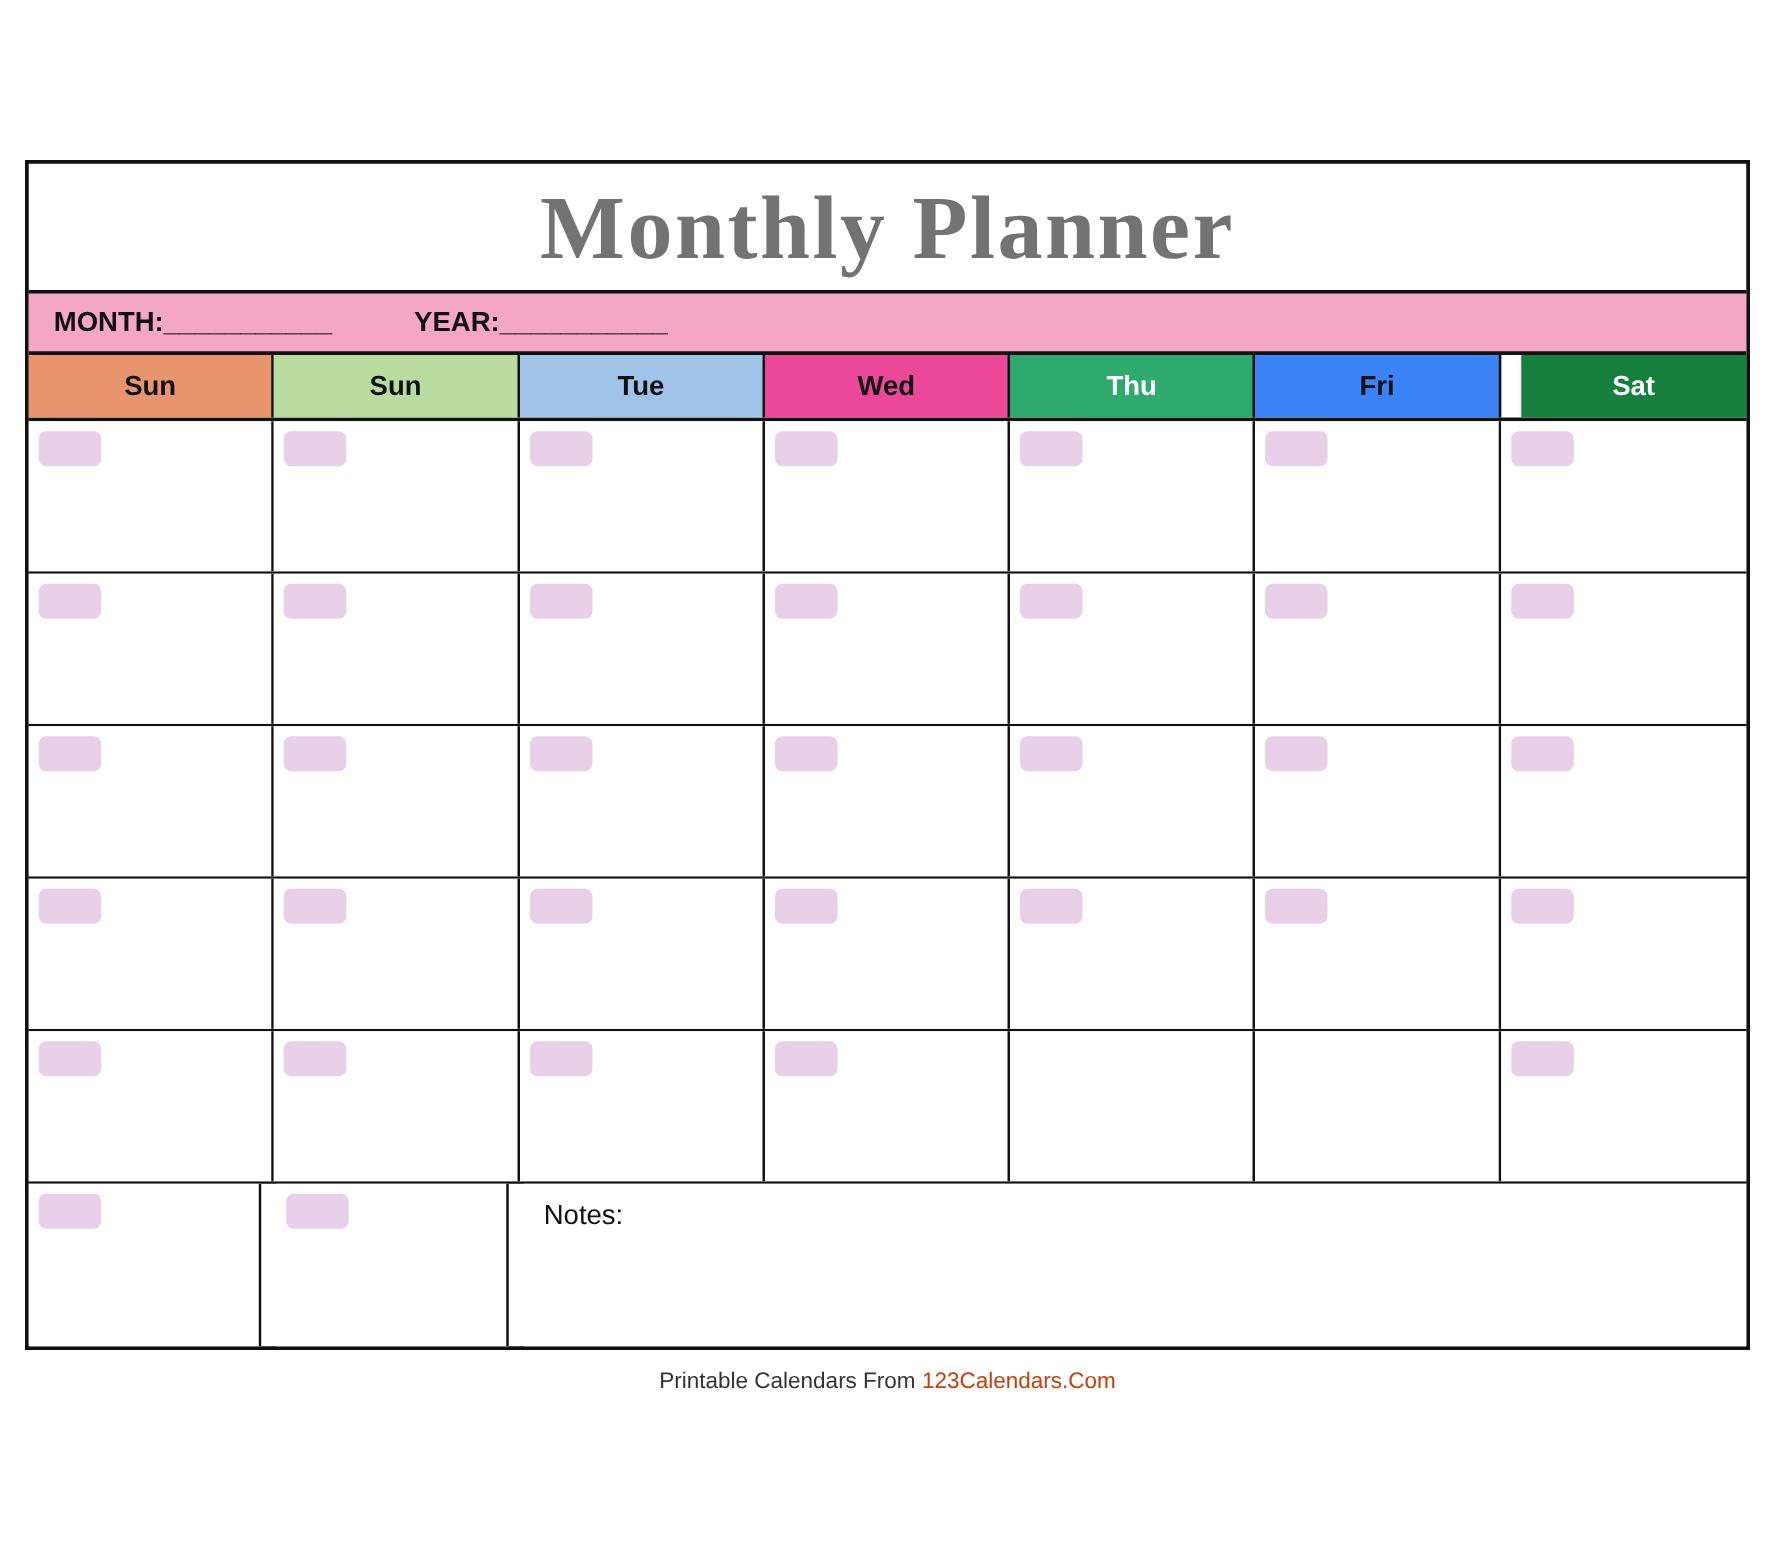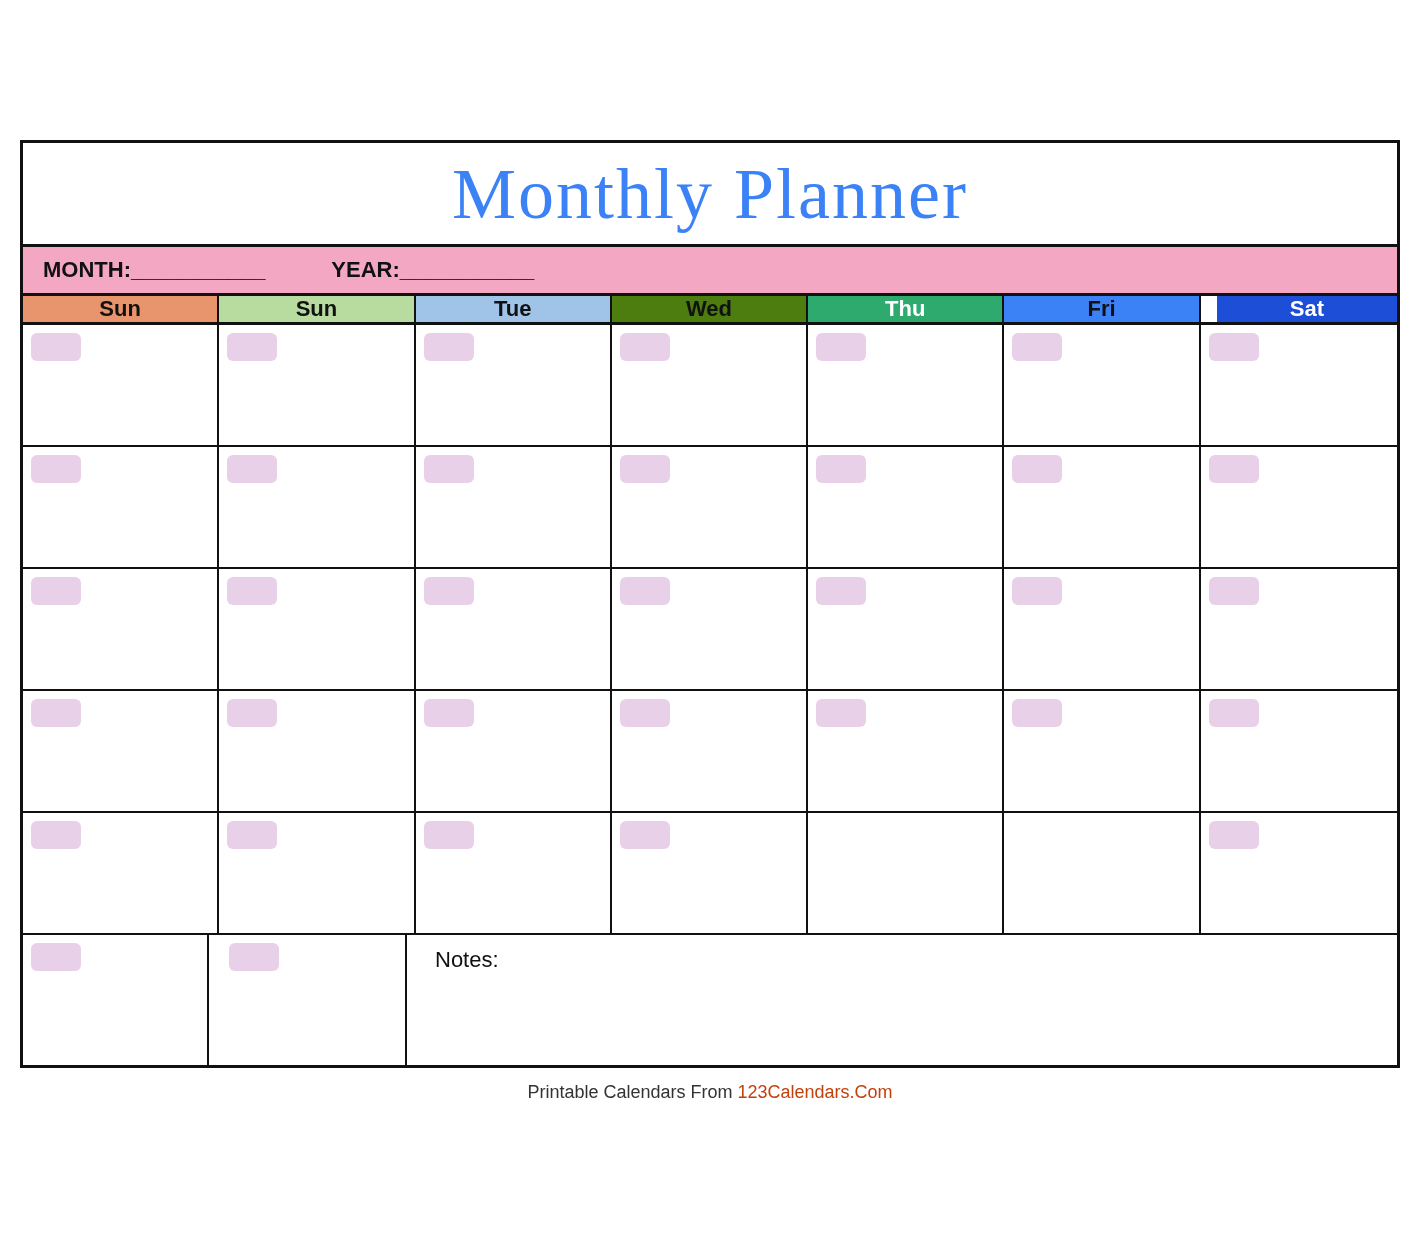--- a/index.html
+++ b/index.html
@@ -27,22 +27,22 @@
 
     .title-area {
       text-align: center;
       padding: 10px 0 8px;
       border-bottom: 3px solid #111;
     }
 
     .title-text {
       font-family: 'Comic Sans MS', 'Chalkboard SE', cursive;
       font-size: 72px;
-      font-weight: 400;
-      color: #3b82f6;
+      font-weight: 700;
+      color: #737373;
       letter-spacing: 2px;
     }
 
     .month-year-bar {
       background: #f4a7c3;
       padding: 10px 20px;
       border-bottom: 3px solid #111;
       font-size: 22px;
       font-weight: bold;
       color: #111;
@@ -54,38 +54,38 @@
     }
 
     .days-header {
       display: grid;
       grid-template-columns: repeat(7, 1fr);
       border-bottom: 3px solid #111;
     }
 
     .day-header {
       text-align: center;
-      padding: 0 0;
+      padding: 12px 0;
       font-size: 22px;
       font-weight: bold;
       color: #111;
       border-right: 2px solid #111;
     }
 
     .day-header:last-child {
       border-right: none;
     }
 
     .day-sun { background: #e8956d; }
     .day-mon { background: #b8dba0; }
     .day-tue { background: #a0c4e8; }
-    .day-wed { background: #4d7c0f; }
+    .day-wed { background: #ec4899; }
     .day-thu { background: #2eaa6e; color: #fff; }
     .day-fri { background: #3b82f6; }
-    .day-sat { background: #1d4ed8; color: #fff; margin-left: 16px; }
+    .day-sat { background: #15803d; color: #fff; margin-left: 16px; }
 
     .cal-cell {
       border-right: 2px solid #111;
       border-bottom: 2px solid #111;
       padding: 8px;
       position: relative;
       background: #fff;
     }
 
     .cal-cell:nth-child(7n) {

